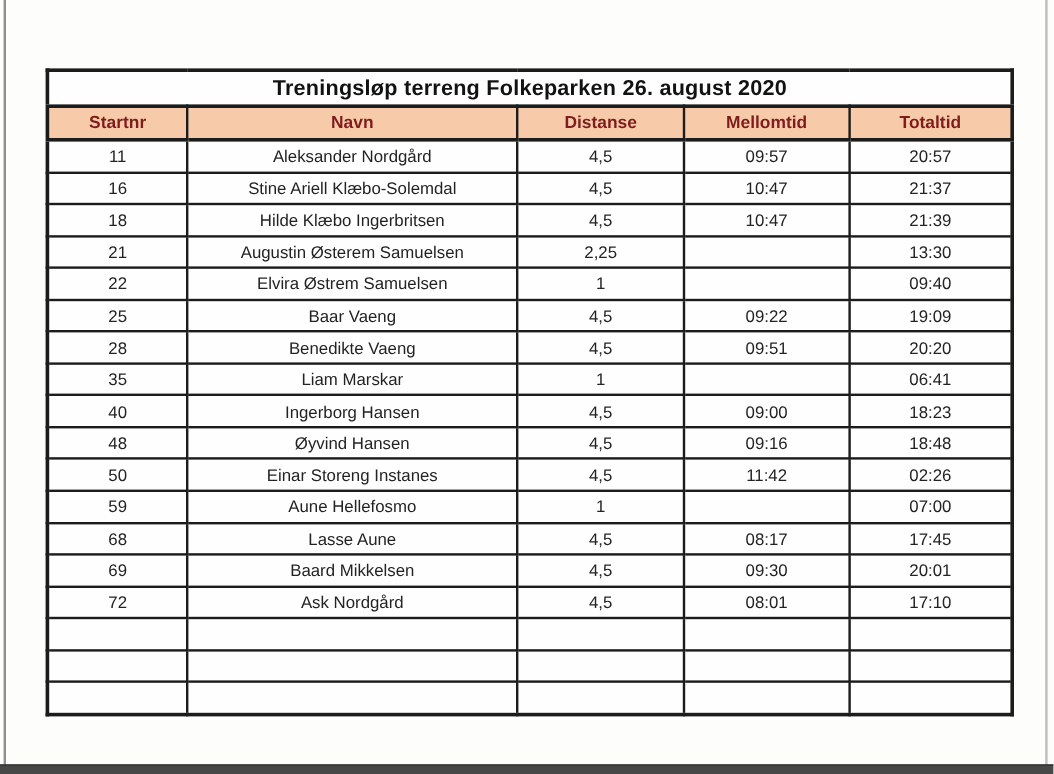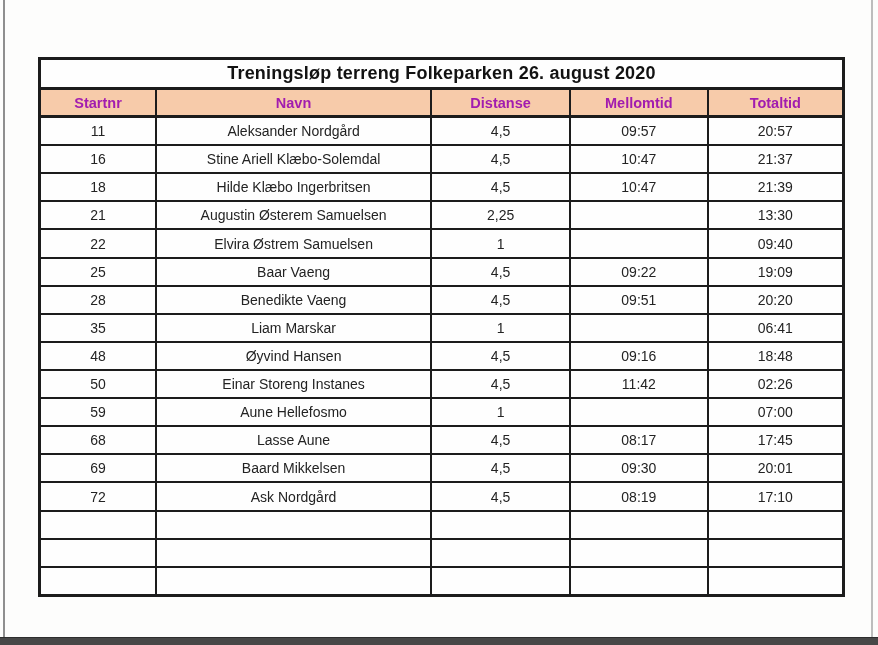--- a/index.html
+++ b/index.html
@@ -50,21 +50,21 @@
     font-size: 18px;
     font-weight: 700;
     text-align: center;
     height: 27px;
     padding: 0;
     letter-spacing: 0.2px;
     border-bottom: 3px solid var(--border-color, #1c1c1c);
   }
   tr.header-row th {
     background: var(--header-bg, #f7cbaa);
-    color: #a21caf;
+    color: #7f1d1d;
     font-size: 14.5px;
     font-weight: 700;
     text-align: center;
     height: 25px;
     padding: 0;
     border: 2px solid var(--border-color, #1c1c1c);
     border-bottom-width: 3px;
   }
   tbody td {
     border: 2px solid var(--border-color, #1c1c1c);
@@ -156,20 +156,27 @@
         <td>20:20</td>
       </tr>
       <tr>
         <td>35</td>
         <td>Liam Marskar</td>
         <td>1</td>
         <td></td>
         <td>06:41</td>
       </tr>
       <tr>
+        <td>40</td>
+        <td>Ingerborg Hansen</td>
+        <td>4,5</td>
+        <td>09:00</td>
+        <td>18:23</td>
+      </tr>
+      <tr>
         <td>48</td>
         <td>Øyvind Hansen</td>
         <td>4,5</td>
         <td>09:16</td>
         <td>18:48</td>
       </tr>
       <tr>
         <td>50</td>
         <td>Einar Storeng Instanes</td>
         <td>4,5</td>
@@ -194,21 +201,21 @@
         <td>69</td>
         <td>Baard Mikkelsen</td>
         <td>4,5</td>
         <td>09:30</td>
         <td>20:01</td>
       </tr>
       <tr>
         <td>72</td>
         <td>Ask Nordgård</td>
         <td>4,5</td>
-        <td>08:19</td>
+        <td>08:01</td>
         <td>17:10</td>
       </tr>
       <tr>
         <td></td>
         <td></td>
         <td></td>
         <td></td>
         <td></td>
       </tr>
       <tr>

